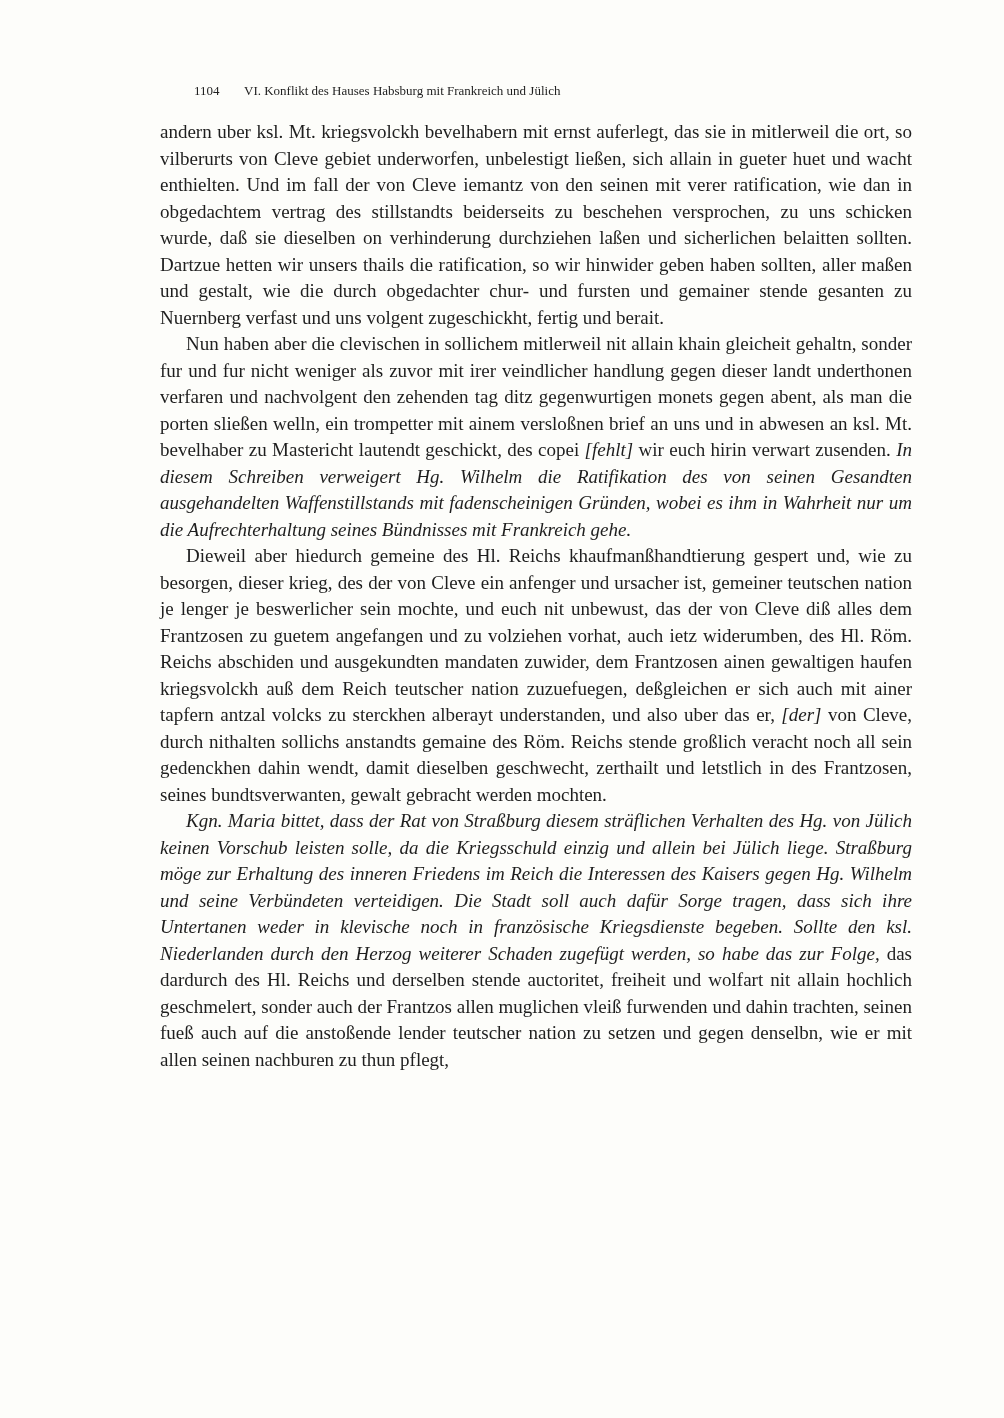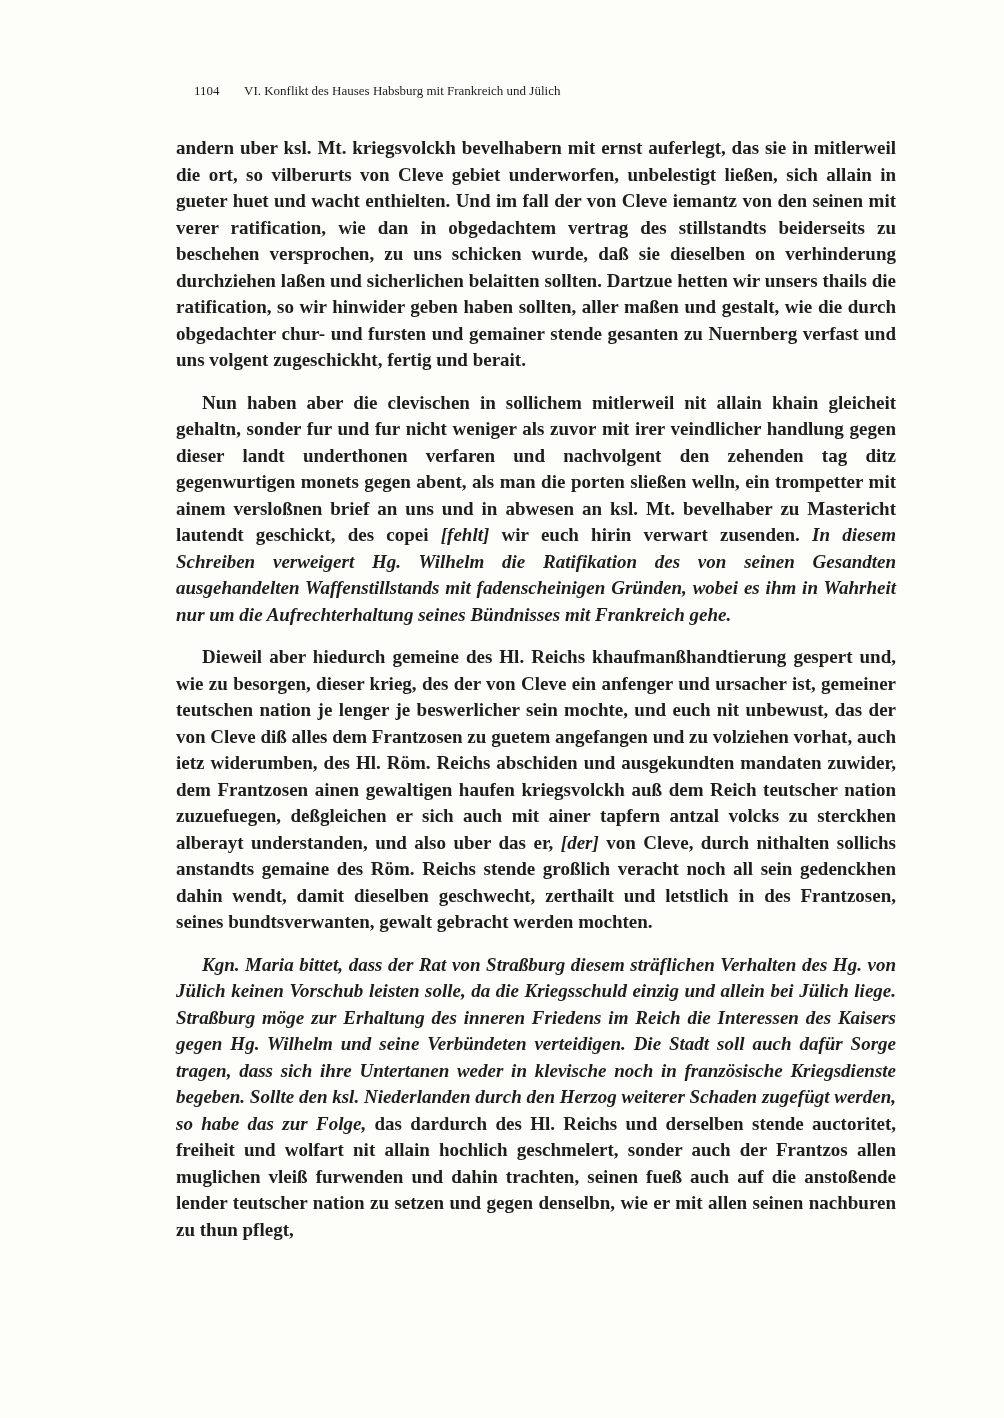--- a/index.html
+++ b/index.html
@@ -44,23 +44,22 @@
     top: 119px;
     left: 160px;
     width: 752px;
     font-size: 19px;
     line-height: 26.5px;
     text-align: justify;
     hyphens: auto;
     -webkit-hyphens: auto;
   }
   p.para {
-    margin: 16px;
+    margin: 0;
     padding: 0;
-    font-weight: bold;
   }
   p.indent {
     text-indent: 26px;
   }
   .italic {
     font-style: italic;
   }
 </style>
 </head>
 <body>

